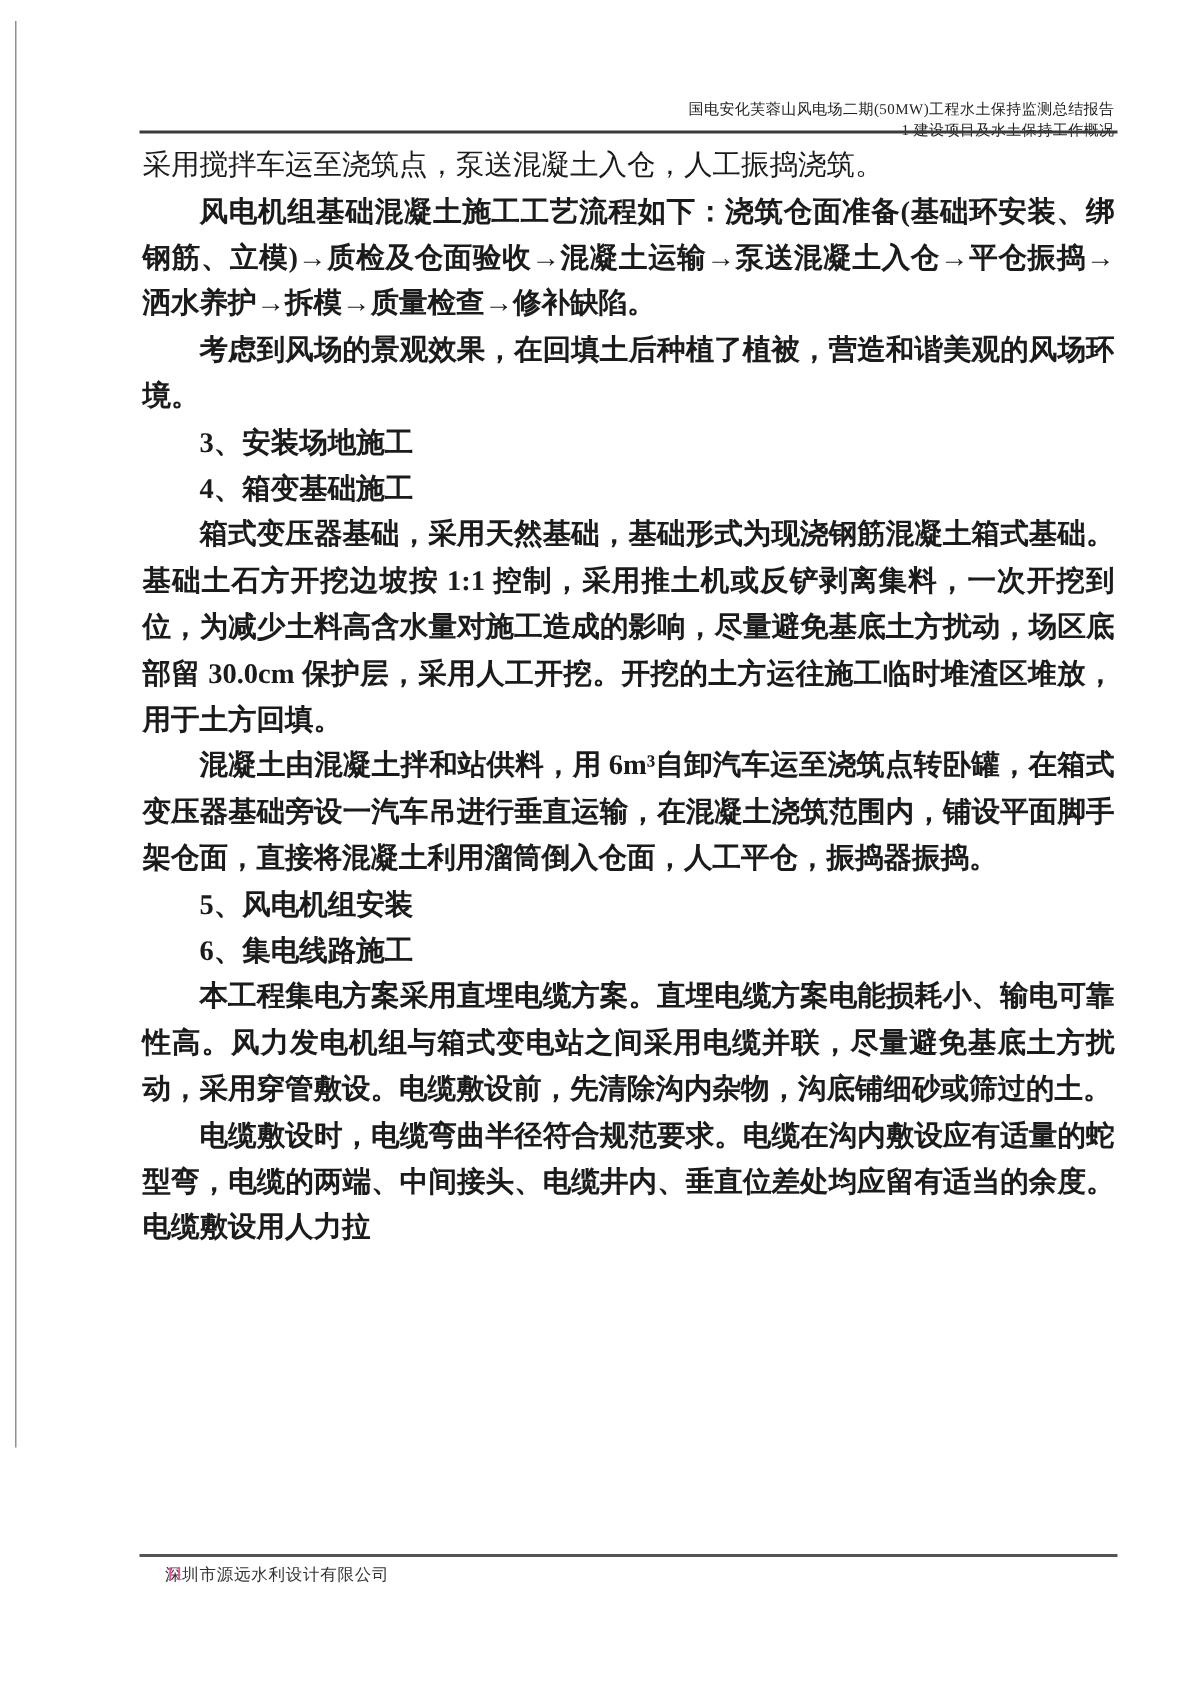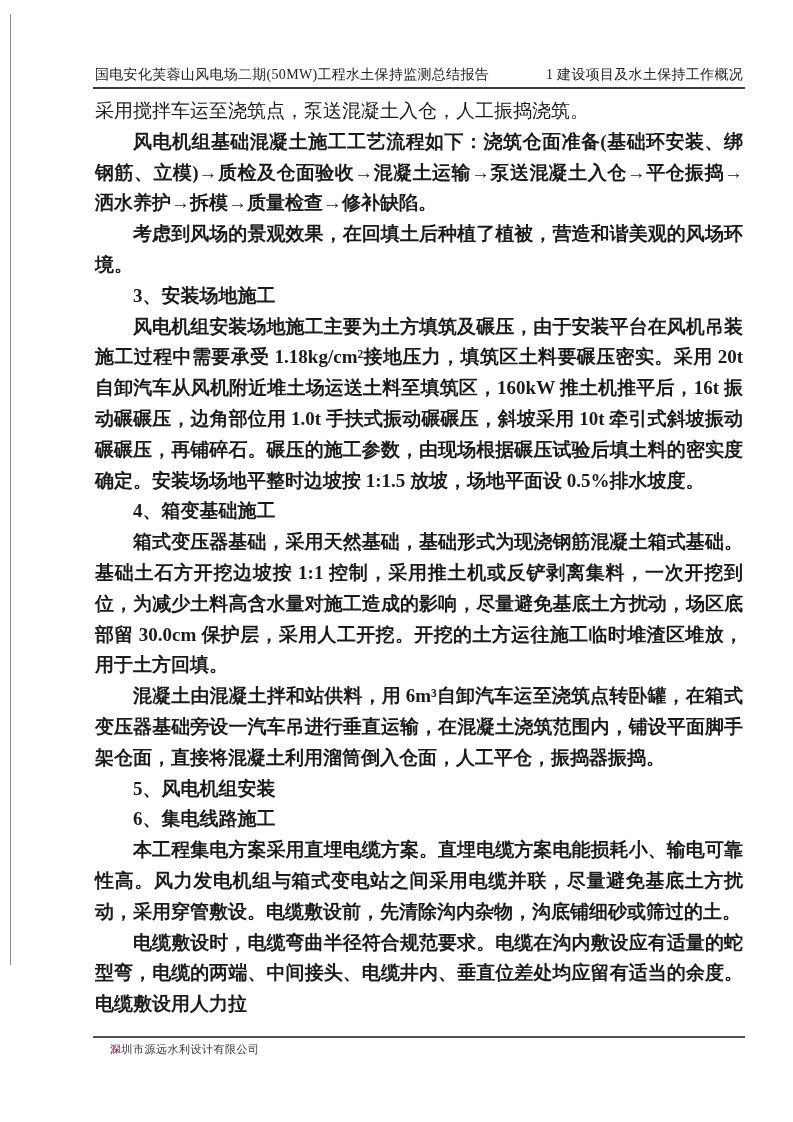--- a/index.html
+++ b/index.html
@@ -27,23 +27,24 @@
   }
   .header {
     position: absolute;
     left: 95px;
     right: 50px;
     top: 66px;
     height: 18px;
     display: flex;
     justify-content: space-between;
     align-items: flex-end;
-    font-size: 14px;
+    font-size: 10px;
     letter-spacing: 0.3px;
     color: #222222;
+    flex-direction: column;
   }
   .header-rule {
     position: absolute;
     left: 93px;
     right: 48px;
     top: 87px;
     height: 2px;
     background: #3b3b3b;
   }
   .body-text {
@@ -111,21 +112,20 @@
     <span>国电安化芙蓉山风电场二期(50MW)工程水土保持监测总结报告</span>
     <span>1 建设项目及水土保持工作概况</span>
   </div>
   <div class="header-rule"></div>
 
   <div class="body-text" id="body-text">
       <p class="block continuation">采用搅拌车运至浇筑点，泵送混凝土入仓，人工振捣浇筑。</p>
       <p class="block paragraph">风电机组基础混凝土施工工艺流程如下：浇筑仓面准备(基础环安装、绑钢筋、立模)→质检及仓面验收→混凝土运输→泵送混凝土入仓→平仓振捣→洒水养护→拆模→质量检查→修补缺陷。</p>
       <p class="block paragraph">考虑到风场的景观效果，在回填土后种植了植被，营造和谐美观的风场环境。</p>
       <p class="block heading">3、安装场地施工</p>
-      <p class="block paragraph">风电机组安装场地施工主要为土方填筑及碾压，由于安装平台在风机吊装施工过程中需要承受 1.18kg/cm²接地压力，填筑区土料要碾压密实。采用 20t 自卸汽车从风机附近堆土场运送土料至填筑区，160kW 推土机推平后，16t 振动碾碾压，边角部位用 1.0t 手扶式振动碾碾压，斜坡采用 10t 牵引式斜坡振动碾碾压，再铺碎石。碾压的施工参数，由现场根据碾压试验后填土料的密实度确定。安装场场地平整时边坡按 1:1.5 放坡，场地平面设 0.5%排水坡度。</p>
       <p class="block heading">4、箱变基础施工</p>
       <p class="block paragraph">箱式变压器基础，采用天然基础，基础形式为现浇钢筋混凝土箱式基础。基础土石方开挖边坡按 1:1 控制，采用推土机或反铲剥离集料，一次开挖到位，为减少土料高含水量对施工造成的影响，尽量避免基底土方扰动，场区底部留 30.0cm 保护层，采用人工开挖。开挖的土方运往施工临时堆渣区堆放，用于土方回填。</p>
       <p class="block paragraph">混凝土由混凝土拌和站供料，用 6m³自卸汽车运至浇筑点转卧罐，在箱式变压器基础旁设一汽车吊进行垂直运输，在混凝土浇筑范围内，铺设平面脚手架仓面，直接将混凝土利用溜筒倒入仓面，人工平仓，振捣器振捣。</p>
       <p class="block heading">5、风电机组安装</p>
       <p class="block heading">6、集电线路施工</p>
       <p class="block paragraph">本工程集电方案采用直埋电缆方案。直埋电缆方案电能损耗小、输电可靠性高。风力发电机组与箱式变电站之间采用电缆并联，尽量避免基底土方扰动，采用穿管敷设。电缆敷设前，先清除沟内杂物，沟底铺细砂或筛过的土。</p>
       <p class="block paragraph">电缆敷设时，电缆弯曲半径符合规范要求。电缆在沟内敷设应有适量的蛇型弯，电缆的两端、中间接头、电缆井内、垂直位差处均应留有适当的余度。电缆敷设用人力拉</p>
     </div>
 
   <div class="footer-rule"></div>

